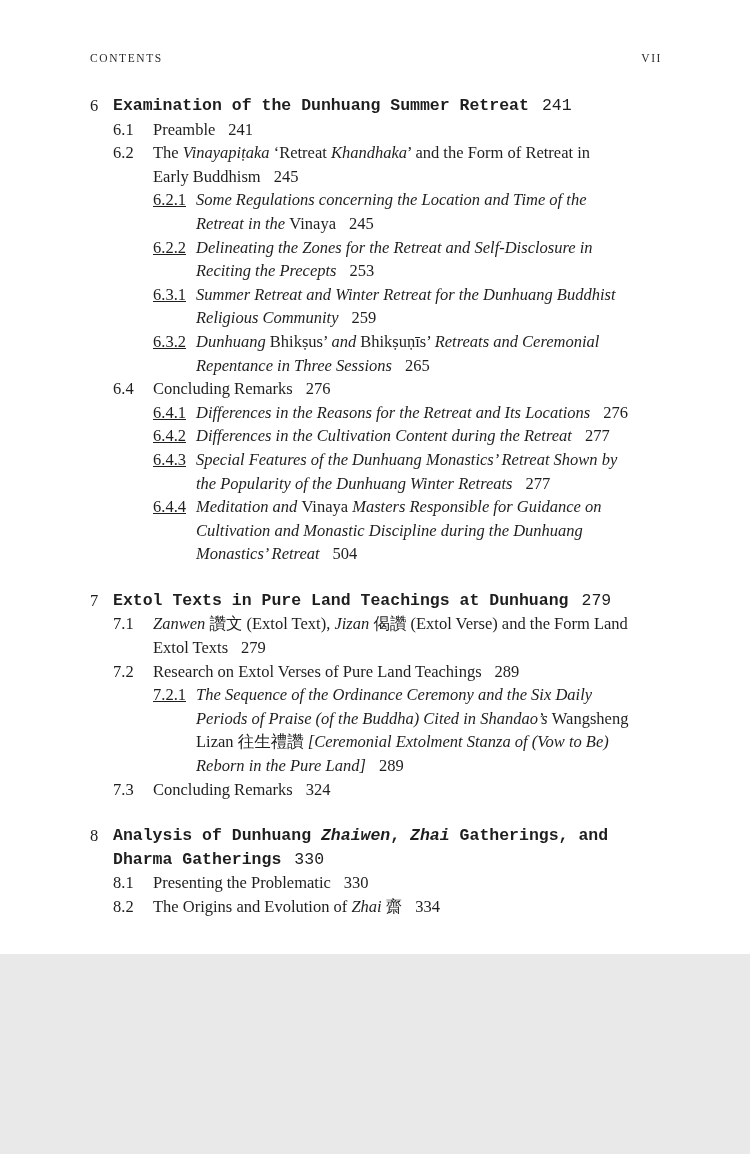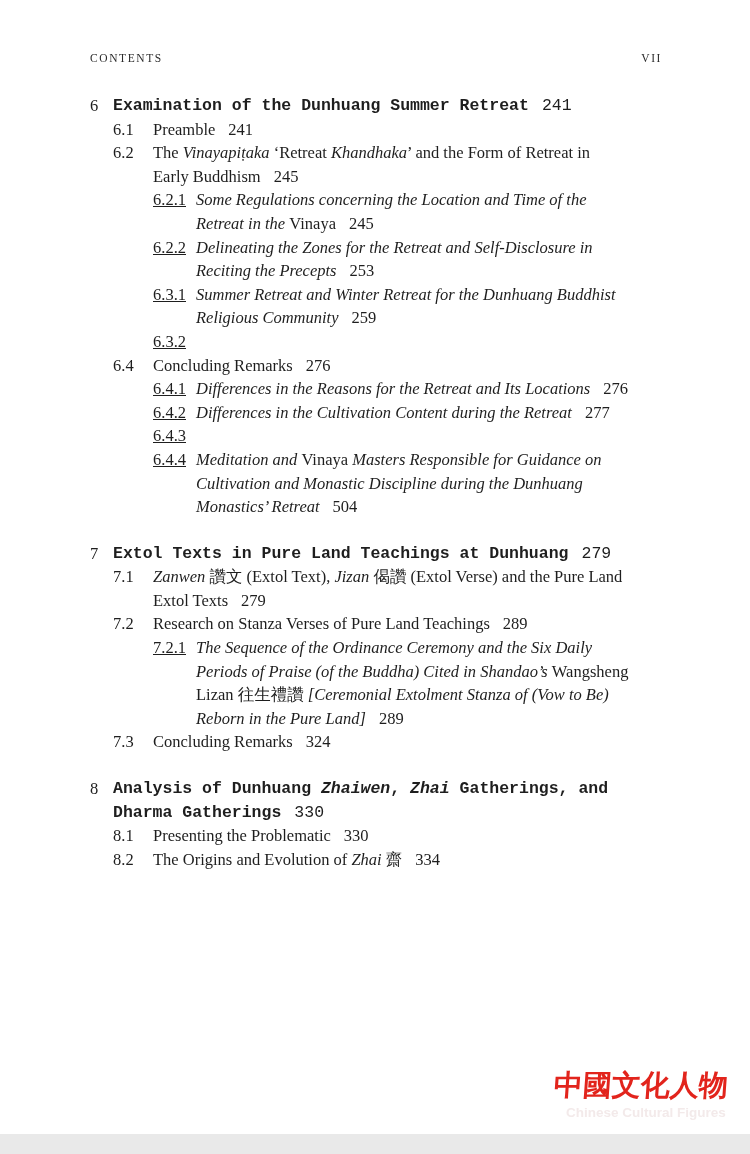--- a/index.html
+++ b/index.html
@@ -1,19 +1,19 @@
 <!DOCTYPE html>
 <html><head>
 <meta charset="utf-8">
 <style>
   html,body{margin:0;padding:0;}
   body{background:#e9e9e9;}
   .page{
     position:relative;
-    width:750px;height:1134px;
+    width:750px;height:954px;
     margin:0 auto;
     background:#ffffff;
     font-family:"Liberation Serif","DejaVu Serif",serif;
     color:#1e1e1e;
     overflow:hidden;
   }
   .running-head{
     position:absolute;
     top:52px;left:90px;right:88px;
     display:flex;justify-content:space-between;align-items:baseline;
@@ -95,51 +95,53 @@
       <div class="entry lvl2">
         <span class="num">6.2.2</span>
         <span class="body"><span class="it">Delineating the Zones for the Retreat and Self-Disclosure in</span><br><span class="it">Reciting the Precepts</span><span class="pg">253</span></span>
       </div>
       <div class="entry lvl2">
         <span class="num">6.3.1</span>
         <span class="body"><span class="it">Summer Retreat and Winter Retreat for the Dunhuang Buddhist</span><br><span class="it">Religious Community</span><span class="pg">259</span></span>
       </div>
       <div class="entry lvl2">
         <span class="num">6.3.2</span>
+        <span class="body"><span class="it">Dunhuang </span><span>Bhikṣus’ </span><span class="it">and </span><span>Bhikṣuṇīs’ </span><span class="it">Retreats and Ceremonial</span><br><span class="it">Repentance in Three Sessions</span><span class="pg">265</span></span>
       </div>
       <div class="entry lvl1">
         <span class="num">6.4</span>
         <span class="body"><span>Concluding Remarks</span><span class="pg">276</span></span>
       </div>
       <div class="entry lvl2">
         <span class="num">6.4.1</span>
         <span class="body"><span class="it">Differences in the Reasons for the Retreat and Its Locations</span><span class="pg">276</span></span>
       </div>
       <div class="entry lvl2">
         <span class="num">6.4.2</span>
         <span class="body"><span class="it">Differences in the Cultivation Content during the Retreat</span><span class="pg">277</span></span>
       </div>
       <div class="entry lvl2">
         <span class="num">6.4.3</span>
+        <span class="body"><span class="it">Special Features of the Dunhuang Monastics’ Retreat Shown by</span><br><span class="it">the Popularity of the Dunhuang Winter Retreats</span><span class="pg">277</span></span>
       </div>
       <div class="entry lvl2">
         <span class="num">6.4.4</span>
         <span class="body"><span class="it">Meditation and </span><span>Vinaya </span><span class="it">Masters Responsible for Guidance on</span><br><span class="it">Cultivation and Monastic Discipline during the Dunhuang</span><br><span class="it">Monastics’ Retreat</span><span class="pg">504</span></span>
       </div>
       <div class="entry lvl0 gap">
         <span class="num">7</span>
         <span class="body"><span>Extol Texts in Pure Land Teachings at Dunhuang</span><span class="pg">279</span></span>
       </div>
       <div class="entry lvl1">
         <span class="num">7.1</span>
-        <span class="body"><span class="it">Zanwen </span><span>讚文 (Extol Text), </span><span class="it">Jizan </span><span>偈讚 (Extol Verse) and the Pure Land</span><br><span>Extol Texts</span><span class="pg">279</span></span>
+        <span class="body"><span class="it">Zanwen </span><span>讚文 (Extol Text), </span><span class="it">Jizan </span><span>偈讚 (Extol Verse) and the Form Land</span><br><span>Extol Texts</span><span class="pg">279</span></span>
       </div>
       <div class="entry lvl1">
         <span class="num">7.2</span>
-        <span class="body"><span>Research on Stanza Verses of Pure Land Teachings</span><span class="pg">289</span></span>
+        <span class="body"><span>Research on Extol Verses of Pure Land Teachings</span><span class="pg">289</span></span>
       </div>
       <div class="entry lvl2">
         <span class="num">7.2.1</span>
         <span class="body"><span class="it">The Sequence of the Ordinance Ceremony and the Six Daily</span><br><span class="it">Periods of Praise (of the Buddha) Cited in Shandao’s </span><span>Wangsheng</span><br><span>Lizan 往生禮讚 </span><span class="it">[Ceremonial Extolment Stanza of (Vow to Be)</span><br><span class="it">Reborn in the Pure Land]</span><span class="pg">289</span></span>
       </div>
       <div class="entry lvl1">
         <span class="num">7.3</span>
         <span class="body"><span>Concluding Remarks</span><span class="pg">324</span></span>
       </div>
       <div class="entry lvl0 gap">

